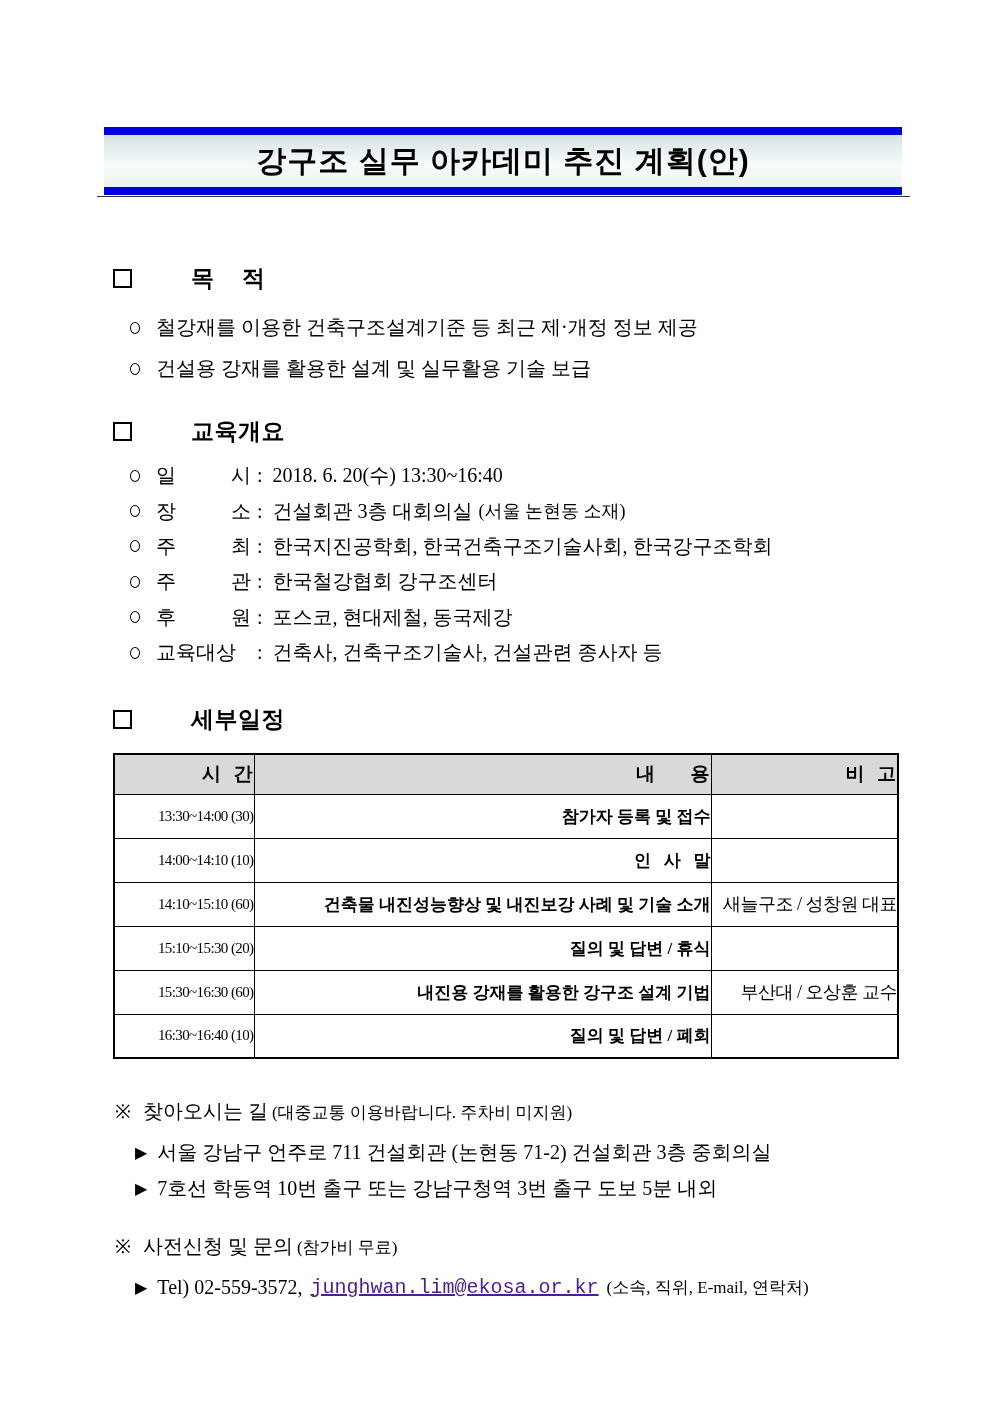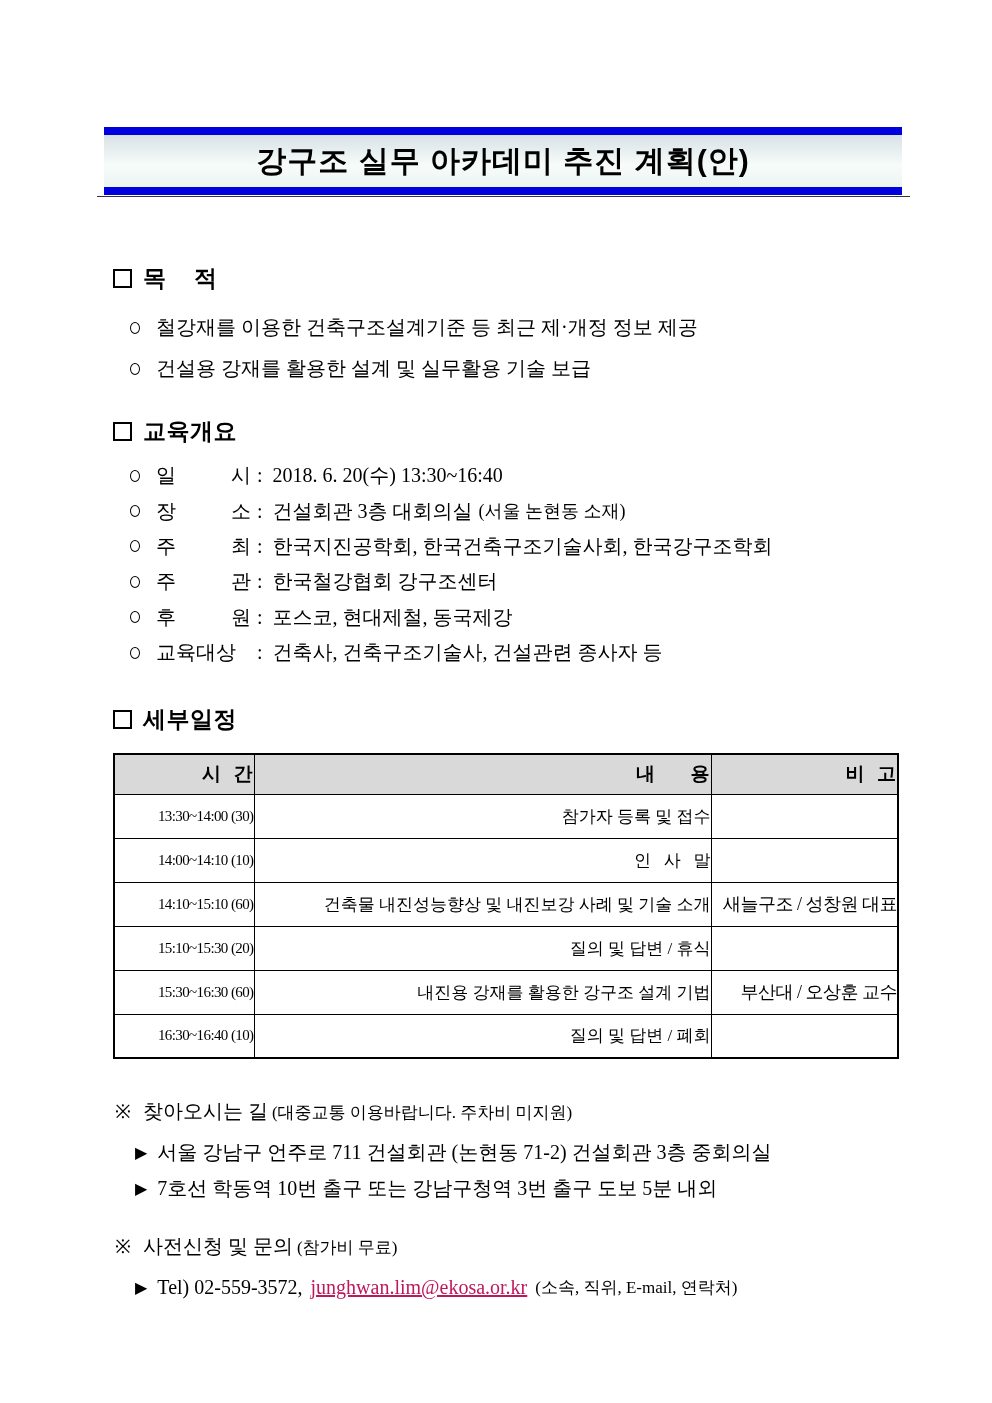--- a/index.html
+++ b/index.html
@@ -24,21 +24,21 @@
   .banner-title{
     font-family:"Liberation Sans","DejaVu Sans",sans-serif;
     font-weight:bold; font-size:30px; letter-spacing:1px; white-space:pre;
   }
 
   
   .sec-head{
     position:absolute; left:113px;
     display:flex; align-items:center;
     font-family:"Liberation Sans","DejaVu Sans",sans-serif;
-    font-weight:bold; font-size:23px;
+    font-weight:bold; font-size:23px;gap:48px;
   }
   .sq{
     display:inline-block; width:19px; height:19px;
     border:2px solid #000; margin-right:11px; flex:0 0 auto;
   }
   .sec-head .txt{ white-space:pre; letter-spacing:0.5px; }
 
   
   .list{ position:absolute; left:130px; }
   .row{ display:flex; align-items:center; font-size:20px; }
@@ -65,32 +65,32 @@
   .sched th,.sched td{ border:1px solid #000; text-align:right; vertical-align:middle; }
   .sched col.c-time{ width:140px; }
   .sched col.c-content{ width:457px; }
   .sched col.c-note{ width:187px; }
   .sched th{
     height:40px; background:#d9d9d9;
     font-size:19px; font-weight:bold; white-space:pre; letter-spacing:1px;
   }
   .sched td{ height:44px; }
   .sched td.t-time{ font-size:15px; letter-spacing:-0.6px; white-space:nowrap; }
-  .sched td.t-content{ font-size:17px; white-space:pre; }
+  .sched td.t-content{ font-size:17px; white-space:pre;font-weight:bold; }
   .sched td.t-note{ font-size:18px; letter-spacing:-0.5px; white-space:nowrap; }
 
   
   .note-block{ position:absolute; left:115px; }
   .note-head{ display:flex; align-items:baseline; font-size:20px; }
   .note-mark{ margin-right:12px; font-size:19px; }
   .note-head-note{ font-size:17px; margin-left:4px; white-space:nowrap; }
   .tri-list{ margin-top:9px; margin-left:20px; }
   .tri-row{ display:flex; align-items:center; height:36px; font-size:20px; white-space:nowrap; }
   .tri{ font-family:"DejaVu Sans",sans-serif; font-size:16px; margin-right:10px; }
-  .email-link{ color:#be185d; text-decoration:underline; }
+  .email-link{ color:#4c1d95; text-decoration:underline;font-family:Liberation Mono, monospace; }
   .tel-suffix{ font-size:17px; margin-left:8px; }
 </style>
 </head>
 <body>
 
 <div class="banner">
   <div class="banner-title">강구조 실무 아카데미 추진 계획(안)</div>
 </div>
 
 <div class="sec-head" style="top:263px;">

